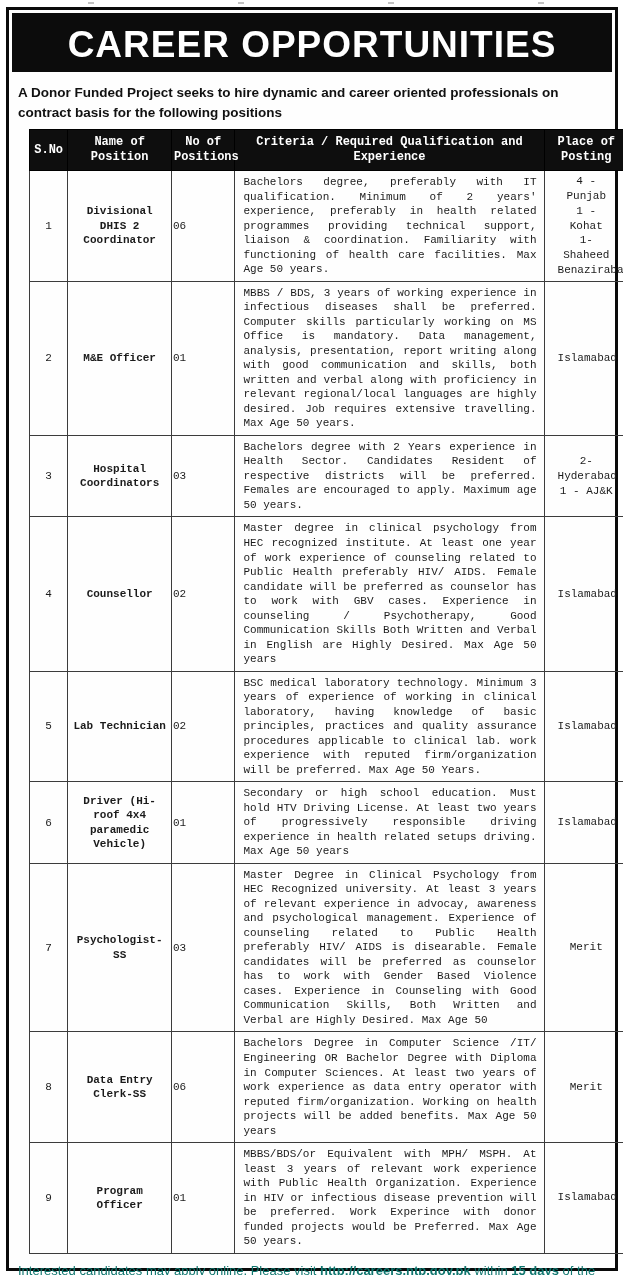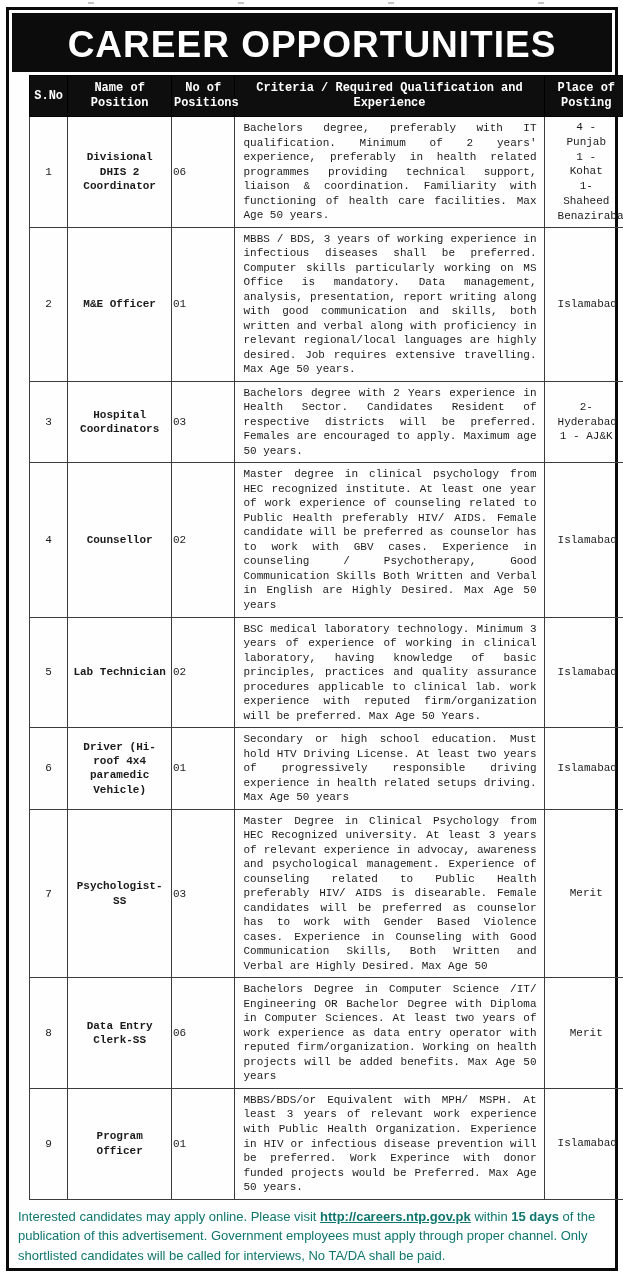--- a/index.html
+++ b/index.html
@@ -89,20 +89,21 @@
 </style>
 </head>
 <body>
 
 <div class="crop-strip"></div>
 
 <div class="ad">
 
   <div class="banner">CAREER OPPORTUNITIES</div>
 
+  <div class="intro">A Donor Funded Project seeks to hire dynamic and career oriented professionals on contract basis for the following positions</div>
 
   <table class="jobs">
     <colgroup>
       <col style="width:6.4%">
       <col style="width:17.3%">
       <col style="width:10.6%">
       <col style="width:51.6%">
       <col style="width:14.1%">
     </colgroup>
     <thead>

